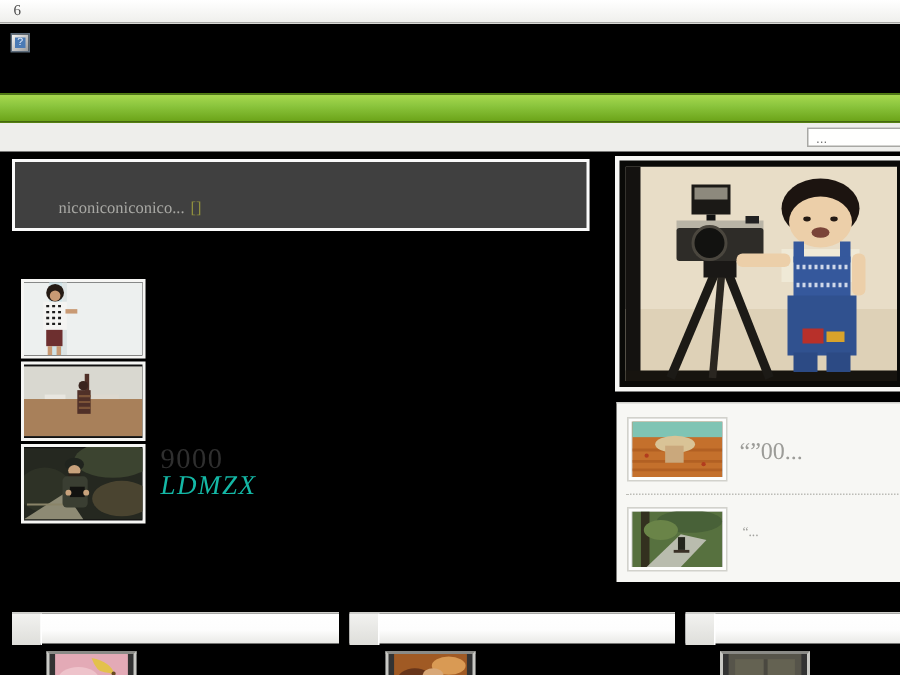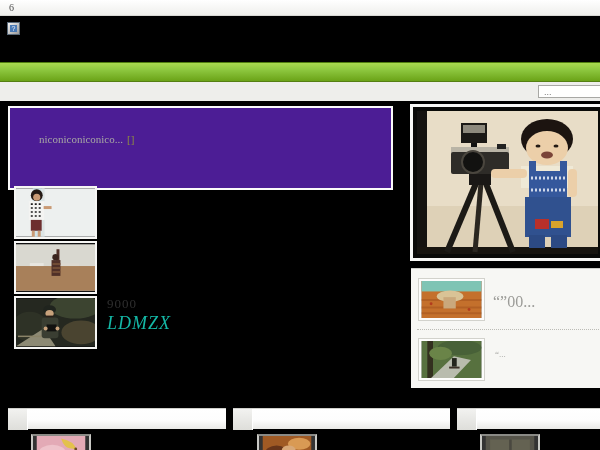--- a/index.html
+++ b/index.html
@@ -26,32 +26,32 @@
     background:linear-gradient(#a9d94f 0%, #8cc63e 40%, #6ba318 100%);
     border-top:1px solid #4f7d10; border-bottom:1px solid #557f12; }
 
   
   .tool-strip { position:absolute; left:0; top:82px; width:600px; height:19px; background:#eeeeeb; }
   .search { position:absolute; left:538px; top:3px; width:80px; height:13px;
     border:1px solid #a8a8a4; background:#fffffe; font-size:9px; color:#9a9a96; padding:0 5px;
     font-family:"Liberation Sans", sans-serif; }
 
   
-  .quote-box { position:absolute; left:8px; top:106px; width:385px; height:84px;
-    border:2px solid #fafafa; background:#4c1d95; }
+  .quote-box { position:absolute; left:8px; top:106px; width:385px; height:48px;
+    border:2px solid #fafafa; background:#404040; }
   .quote-text { position:absolute; left:29px; top:25px; font-size:11px; color:#a8a8a4; }
   .quote-suffix { position:absolute; left:117px; top:25px; font-size:11px; color:#8f8f3e; }
 
   
   .thumb { position:absolute; left:14px; width:83px; height:53px;
     border:2px solid #f6f6f4; background:#111; }
   .thumb svg { display:block; width:100%; height:100%; }
   .t1 { top:186px; } .t2 { top:241px; } .t3 { top:296px; }
 
-  .stat-count { position:absolute; left:107px; top:296px; font-size:13px; color:#2f2f2f; letter-spacing:1px; }
+  .stat-count { position:absolute; left:107px; top:296px; font-size:19px; color:#2f2f2f; letter-spacing:1px; }
   .stat-code  { position:absolute; left:107px; top:313px; font-size:18px; color:#14b8a6; letter-spacing:1px;font-style:italic; }
 
   
   .feature { position:absolute; left:410px; top:104px; width:200px; height:157px;
     border:3px solid #f8f8f6; background:#0a0a08; padding:4px; }
   .feature svg { display:block; width:181px; height:143px; }
 
   
   .side-panel { position:absolute; left:411px; top:268px; width:200px; height:120px;
     background:#f7f7f4; border-top:1px solid #cfcfcb; }

